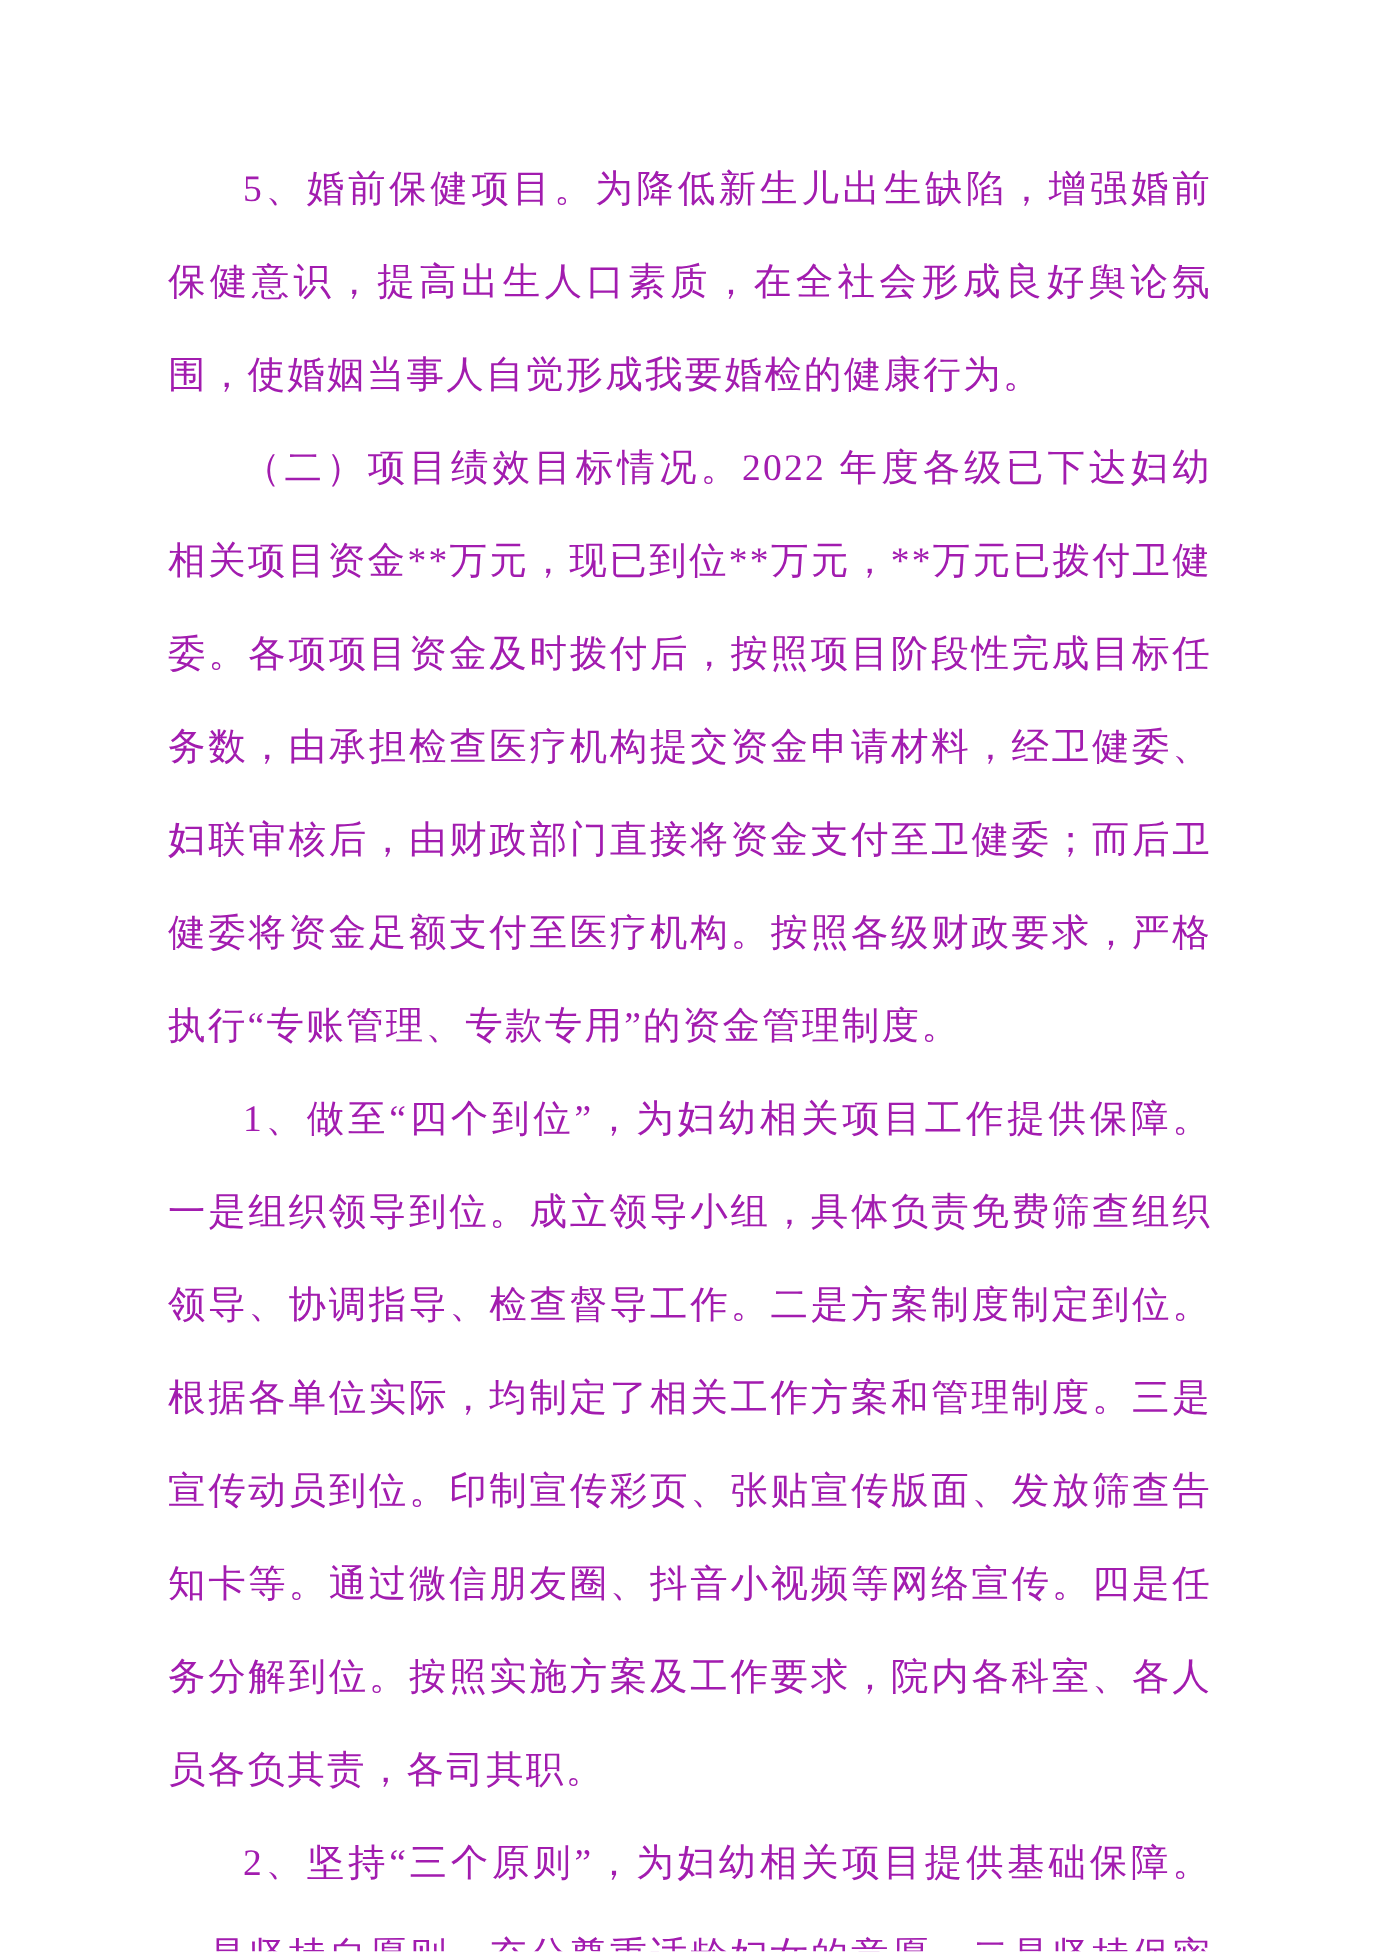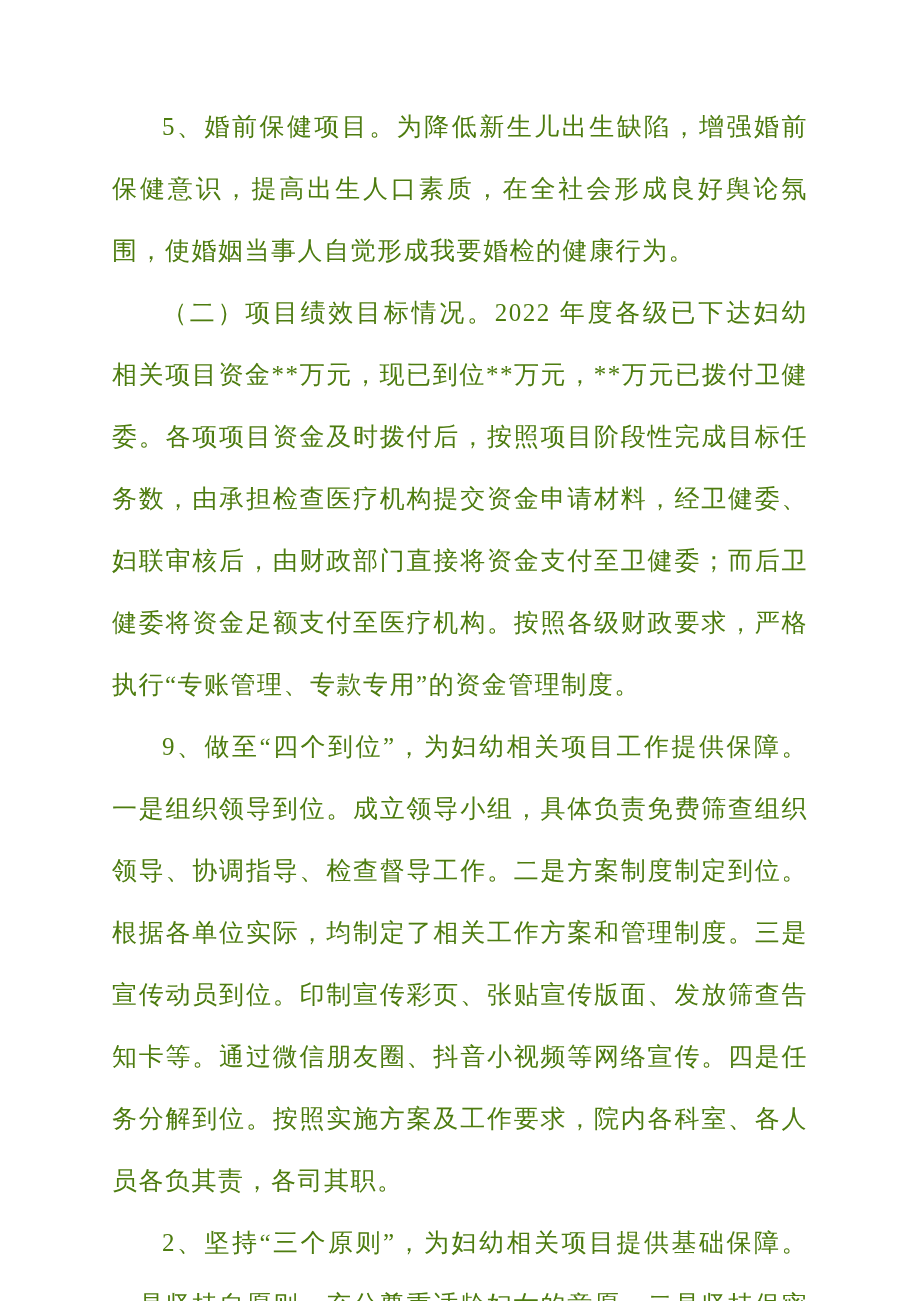--- a/index.html
+++ b/index.html
@@ -9,21 +9,21 @@
   }
   .page {
     position: relative;
     width: 920px;
     height: 1301px;
     margin: 0 auto;
     background: #ffffff;
     box-sizing: border-box;
     padding: 96px 112px 40px 112px;
     font-family: "Liberation Serif", "DejaVu Serif", serif;
-    color: #4d7c0f;
+    color: #a21caf;
     overflow: hidden;
   }
   .doc-body {
     font-size: 25px;
     line-height: 62px;
     letter-spacing: 1.5px;
     text-align: justify;
     text-justify: inter-ideograph;
   }
   .para {
@@ -51,21 +51,21 @@
     <p class="para">
       <span>5、婚前保健项目。为降低新生儿出生缺陷，增强婚前保健意识，提高出生人口素质，在全社会形成良好舆论氛围，使婚姻当事人自觉形成我要婚检的健康行为。</span>
     </p>
 
     <p class="para">
       <span class="lead-bold">（二）项目绩效目标情况。</span><span>2022 年度各级已下达妇幼相关项目资金**万元，现已到位**万元，**万元已拨付卫健委。各项项目资金及时拨付后，按照项目阶段性完成目标任务数，由承担检查医疗机构提交资金申请材料，经卫健委、妇联审核后，由财政部门直接将资金支付至卫健委；而后卫健委将资金足额支付至医疗机构。按照各级财政要求，严格执行“专账管理、专款专用”的资金管理制度。</span>
     </p>
 
 
     <p class="para">
-      <span>9、做至“四个到位”，为妇幼相关项目工作提供保障。一是组织领导到位。成立领导小组，具体负责免费筛查组织领导、协调指导、检查督导工作。二是方案制度制定到位。根据各单位实际，均制定了相关工作方案和管理制度。三是宣传动员到位。印制宣传彩页、张贴宣传版面、发放筛查告知卡等。通过微信朋友圈、抖音小视频等网络宣传。四是任务分解到位。按照实施方案及工作要求，院内各科室、各人员各负其责，各司其职。</span>
+      <span>1、做至“四个到位”，为妇幼相关项目工作提供保障。一是组织领导到位。成立领导小组，具体负责免费筛查组织领导、协调指导、检查督导工作。二是方案制度制定到位。根据各单位实际，均制定了相关工作方案和管理制度。三是宣传动员到位。印制宣传彩页、张贴宣传版面、发放筛查告知卡等。通过微信朋友圈、抖音小视频等网络宣传。四是任务分解到位。按照实施方案及工作要求，院内各科室、各人员各负其责，各司其职。</span>
     </p>
 
     <p class="para">
       <span>2、坚持“三个原则”，为妇幼相关项目提供基础保障。一是坚持自愿则。充分尊重适龄妇女的意愿。二是坚持保密原则。严格执行医疗保密工作制度检查结果一律只告知本人或近亲属，切实保护个人隐私。三是坚持便民原则。优化服务流程、公布结果</span>
     </p>
 
   </div>
 </div>
 
 </body></html>

